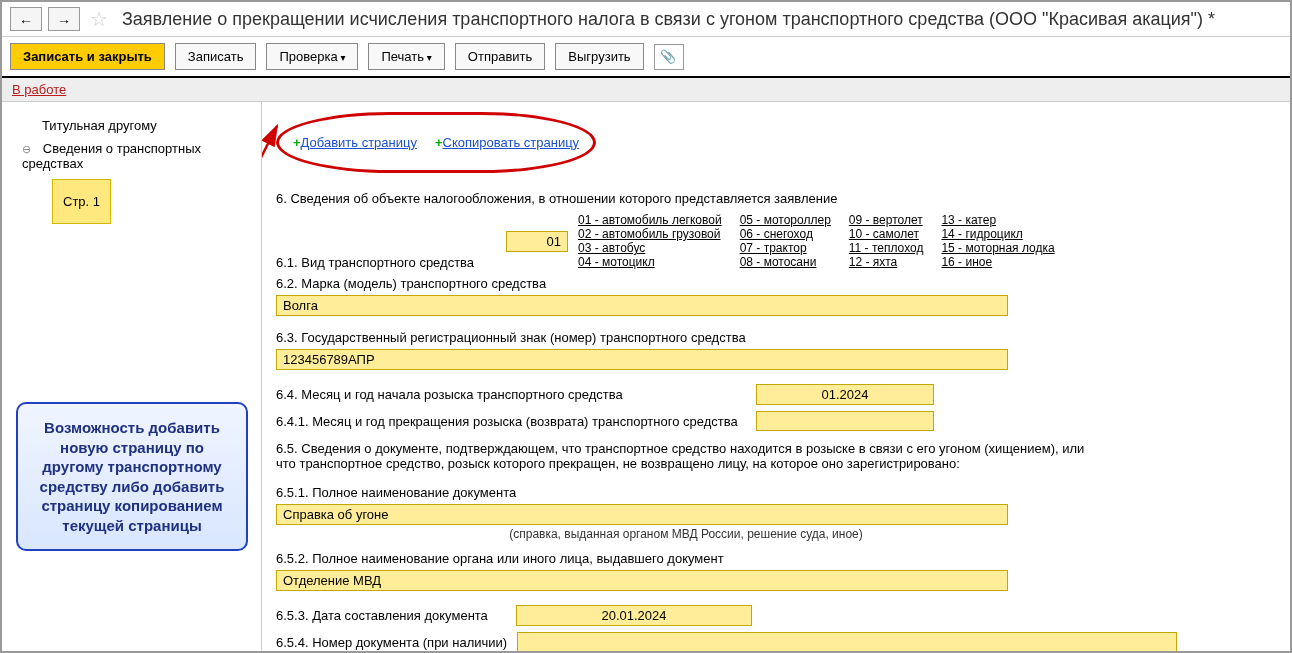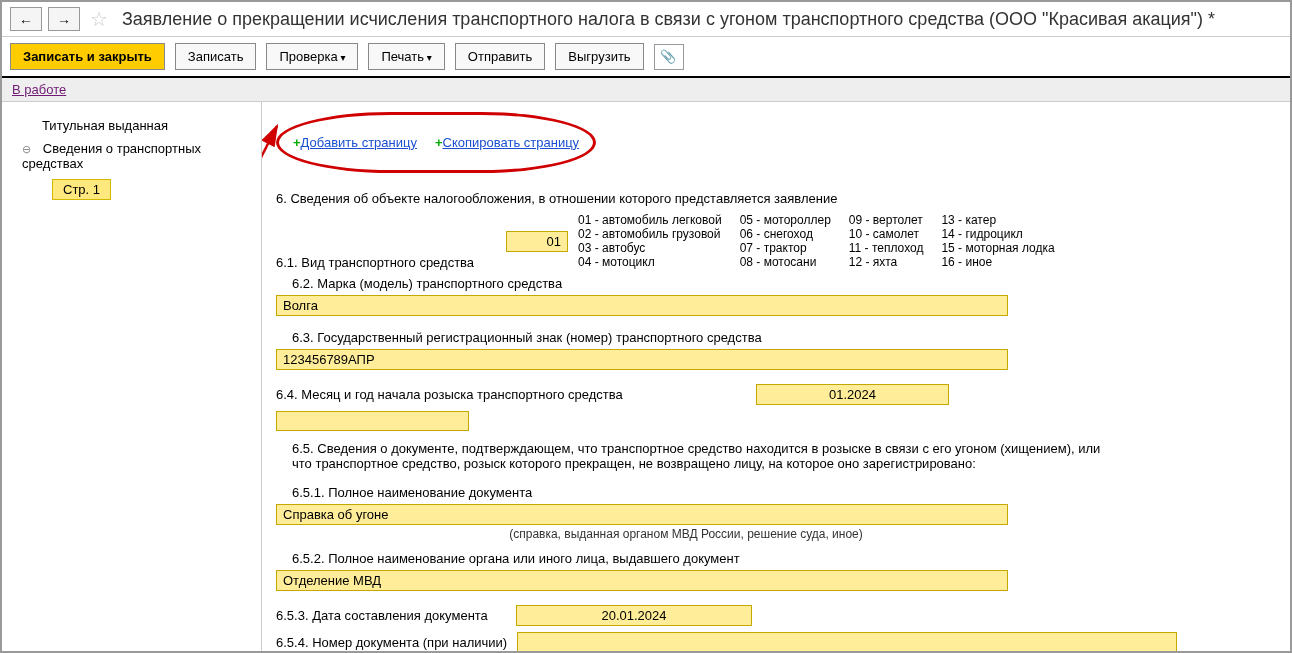--- a/index.html
+++ b/index.html
@@ -7,42 +7,42 @@
 .header { display: flex; align-items: center; padding: 5px 8px; border-bottom: 1px solid #ccc; background: #fff; gap: 6px; }
 .nav-btn { width: 32px; height: 24px; border: 1px solid #999; background: #f5f5f5; display: flex; align-items: center; justify-content: center; cursor: pointer; font-size: 14px; font-weight: bold; }
 .star { font-size: 20px; color: #ccc; cursor: pointer; margin: 0 4px; }
 .title { font-size: 18px; color: #333; margin-left: 4px; }
 .toolbar { display: flex; align-items: center; padding: 6px 8px; gap: 10px; background: #fff; border-bottom: 2px solid #000000; }
 .btn { padding: 5px 12px; border: 1px solid #888; background: #f8f8f8; cursor: pointer; font-size: 13px; }
 .btn-primary { background: #fc0; border-color: #888; font-weight: bold; }
 .btn-dd::after { content: " ▾"; font-size: 10px; }
 .attach { width: 30px; height: 26px; border: 1px solid #999; display: flex; align-items: center; justify-content: center; cursor: pointer; }
 .status-bar { background: #eee; padding: 4px 10px; border-bottom: 1px solid #ccc; }
-.status-link { text-decoration: underline; color: #701a75; cursor: pointer; }
+.status-link { text-decoration: underline; color: #b91c1c; cursor: pointer; }
 .main { display: flex; height: 560px; }
 .sidebar { width: 260px; border-right: 1px solid #ccc; padding: 12px 10px; position: relative; }
 .tree-item { padding: 4px 0 4px 20px; cursor: pointer; }
 .tree-item.root { padding-left: 30px; }
 .tree-item.expandable { padding-left: 10px; }
 .tree-item.expandable::before { content: "⊖"; margin-right: 8px; color: #888; font-size: 11px; }
-.page-item { display: inline-block; background: #ffe97f; border: 1px solid #d4b800; padding: 2px 10px; margin-left: 40px; margin-top: 4px; cursor: pointer; }
+.page-item { display: inline-block; background: #ffe97f; border: 1px solid #d4b800; padding: 14px 10px; margin-left: 40px; margin-top: 4px; cursor: pointer; }
 .callout { position: absolute; top: 300px; left: 14px; width: 232px; background: linear-gradient(#f0f5ff, #d8e6ff); border: 2px solid #2040c0; border-radius: 10px; padding: 14px; text-align: center; font-weight: bold; color: #203080; font-size: 15px; line-height: 1.3; }
 .content { flex: 1; padding: 10px 14px; overflow-y: auto; position: relative; }
 .page-actions { display: inline-flex; gap: 18px; border: 3px solid #d00000; border-radius: 50% / 70%; padding: 20px 14px; margin-bottom: 10px; }
 .link-btn { color: #1a4fd1; text-decoration: underline; cursor: pointer; font-size: 13px; }
 .link-btn::before { content: "+ "; color: #0a0; text-decoration: none; display: inline-block; font-weight: bold; }
 .arrow-svg { position: absolute; top: 0; left: 0; pointer-events: none; z-index: 5; }
 .section-title { margin: 8px 0 6px; }
 .row { display: flex; align-items: center; gap: 10px; margin: 6px 0; }
 .label { min-width: 220px; margin-top: 43px; }
 .yellow-input { background: #ffed9a; border: 1px solid #c4a800; padding: 2px 6px; min-height: 20px; }
 .small-input { width: 62px; text-align: right; }
-.med-input { width: 193px; text-align: center; }
-.vehicle-codes { display: grid; grid-template-columns: repeat(5, auto); gap: 0 18px; font-size: 12px; }
-.full-row { margin: 4px 16px; }
+.med-input { width: 178px; text-align: center; }
+.vehicle-codes { display: grid; grid-template-columns: repeat(5, auto); gap: 0 18px; font-size: 12px; text-decoration: underline; }
+.full-row { margin: 4px 0; }
 .full-input { width: 732px; }
 .sub-hint { font-size: 12px; color: #333; text-align: center; margin: 2px 0 10px; }
 </style>
 </head>
 <body>
 
 <div class="header">
   <div class="nav-btn">←</div>
   <div class="nav-btn">→</div>
   <span class="star">☆</span>
@@ -60,26 +60,29 @@
     <span>📎</span>
   </div>
 </div>
 
 <div class="status-bar">
   <span class="status-link">В работе</span>
 </div>
 
 <div class="main">
   <div class="sidebar">
-    <div class="tree-item root">Титульная выданная</div>
+    <div class="tree-item root">Титульная другому</div>
     <div class="tree-item expandable">
       <span>Сведения о транспортных средствах</span>
     </div>
     <div class="page-item">Стр. 1</div>
 
+    <div class="callout">
+      <span>Возможность добавить новую страницу по другому транспортному средству либо добавить страницу копированием текущей страницы</span>
+    </div>
   </div>
 
   <div class="content">
     <svg class="arrow-svg" width="300" height="300">
       <defs>
           <marker id="ah" markerWidth="10" markerHeight="10" refX="8" refY="3" orient="auto">
             <path d="M0,0 L0,6 L9,3 z" fill="#d00000"></path>
           </marker>
         </defs>
       <line x1="-120" y1="290" x2="15" y2="24" stroke="#d00000" stroke-width="2.5" marker-end="url(#ah)"></line>
@@ -124,20 +127,21 @@
 
     <div class="full-row" style="margin-top:14px">6.3. Государственный регистрационный знак (номер) транспортного средства</div>
     <div class="yellow-input full-input">123456789АПР</div>
 
     <div class="row" style="margin-top:14px">
       <span style="min-width:470px">6.4. Месяц и год начала розыска транспортного средства</span>
       <span class="yellow-input med-input">01.2024</span>
     </div>
 
     <div class="row">
+      <span style="min-width:470px">6.4.1. Месяц и год прекращения розыска (возврата) транспортного средства</span>
       <span class="yellow-input med-input"></span>
     </div>
 
     <div class="full-row" style="margin-top:10px; max-width:820px">6.5. Сведения о документе, подтверждающем, что транспортное средство находится в розыске в связи с его угоном (хищением), или что транспортное средство, розыск которого прекращен, не возвращено лицу, на которое оно зарегистрировано:</div>
 
     <div class="full-row" style="margin-top:14px">6.5.1. Полное наименование документа</div>
     <div class="yellow-input full-input">Справка об угоне</div>
     <div class="sub-hint" style="width:820px">(справка, выданная органом МВД России, решение суда, иное)</div>
 
     <div class="full-row">6.5.2. Полное наименование органа или иного лица, выдавшего документ</div>

